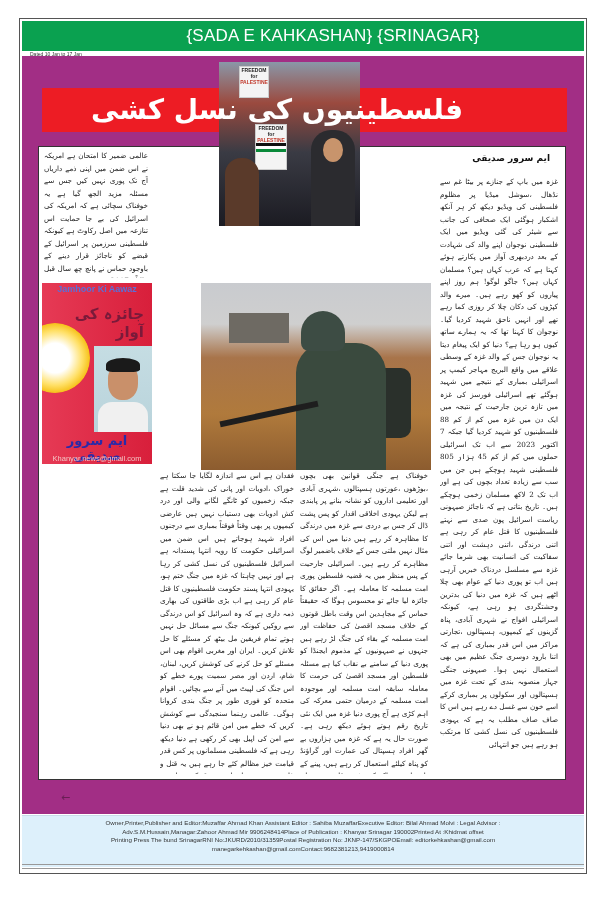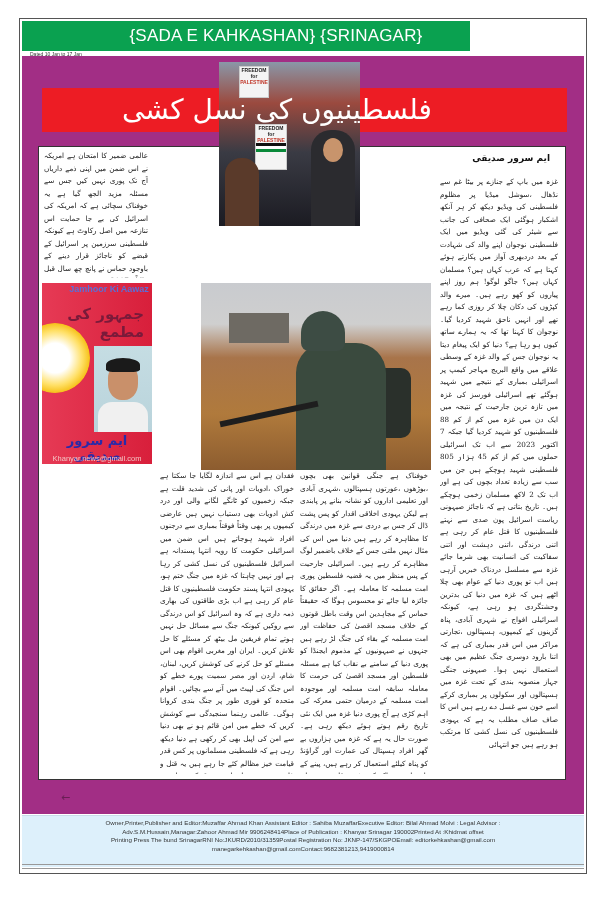--- a/index.html
+++ b/index.html
@@ -1,38 +1,38 @@
 <!DOCTYPE html>
 <html><head>
 <meta charset="utf-8">
 <style>
   html, body { margin: 0; padding: 0; background: #ffffff; }
   body { width: 603px; height: 901px; position: relative; overflow: hidden; font-family: "DejaVu Sans", sans-serif; }
   .frame { position: absolute; left: 19px; top: 18px; width: 568px; height: 856px; border: 1px solid #555; background: #fff; box-sizing: border-box; }
-  .masthead { position: absolute; left: 22px; top: 21px; width: 448px; height: 30px; background: #0aa150; color: #fff; font-family: "Liberation Sans", sans-serif; font-size: 17px; text-align: center; line-height: 30px; }
+  .masthead { position: absolute; left: 22px; top: 21px; width: 562px; height: 30px; background: #0aa150; color: #fff; font-family: "Liberation Sans", sans-serif; font-size: 17px; text-align: center; line-height: 30px; }
   .masthead span { margin-left: 60px; letter-spacing: 0.2px; }
   .dated { position: absolute; left: 30px; top: 51px; font-size: 5px; color: #333; font-family: "Liberation Sans", sans-serif; }
   .purple { position: absolute; left: 22px; top: 56px; width: 562px; height: 758px; background: #a22e85; }
   .banner { position: absolute; left: 42px; top: 88px; width: 525px; height: 44px; background: #ed1c24; }
-  .headline { position: absolute; left: 42px; top: 88px; width: 470px; height: 44px; text-align: center; color: #fff; font-family: "DejaVu Sans", sans-serif; font-weight: normal; font-size: 28px; line-height: 44px; direction: rtl; z-index: 5; }
+  .headline { position: absolute; left: 42px; top: 88px; width: 470px; height: 44px; text-align: center; color: #fff; font-family: "DejaVu Sans", sans-serif; font-weight: bold; font-size: 28px; line-height: 44px; direction: rtl; z-index: 5; }
   .article { position: absolute; left: 38px; top: 146px; width: 528px; height: 634px; background: #fff; border: 1px solid #333; box-sizing: border-box; }
   .col { position: absolute; direction: rtl; font-family: "DejaVu Serif", serif; font-size: 7.2px; line-height: 12.5px; color: #222; text-align: justify; overflow: hidden; }
   .byline { position: absolute; left: 440px; top: 153px; width: 110px; direction: rtl; font-size: 9px; font-weight: bold; color: #111; text-align: right; }
   .photo-protest { position: absolute; left: 219px; top: 62px; width: 141px; height: 164px; background: linear-gradient(180deg, #8a97a8 0%, #9b4a3f 25%, #3a3b44 55%, #1b1b22 100%); z-index: 4; overflow: hidden; }
   .sign { position: absolute; background: #f4f4f4; border: 1px solid #ccc; font-family: "Liberation Sans", sans-serif; font-weight: bold; font-size: 5px; text-align: center; color: #222; line-height: 6px; }
   .sign .pal { color: #c0392b; }
   .flagbar { height: 3px; }
   .photo-soldier { position: absolute; left: 201px; top: 283px; width: 230px; height: 187px; background: linear-gradient(180deg, #c9cbcf 0%, #cfcfcf 22%, #a8744a 40%, #b07a3c 70%, #8c5c2f 100%); overflow: hidden; }
   .soldier-body { position: absolute; left: 95px; top: 60px; width: 90px; height: 130px; background: #3a4a3e; border-radius: 30px 30px 0 0; }
   .soldier-head { position: absolute; left: 100px; top: 28px; width: 44px; height: 40px; background: #3d4c44; border-radius: 22px 22px 8px 8px; }
   .rifle { position: absolute; left: 18px; top: 128px; width: 100px; height: 6px; background: #1e1e1e; transform: rotate(-12deg); }
   .ruins { position: absolute; left: 28px; top: 30px; width: 60px; height: 30px; background: #6e6a63; }
   .pack { position: absolute; left: 165px; top: 85px; width: 45px; height: 70px; background: #2a302b; border-radius: 10px; }
   .promo { position: absolute; left: 42px; top: 283px; width: 110px; height: 181px; background: linear-gradient(90deg, #e63a55 0%, #d81f3b 100%); overflow: hidden; }
-  .promo-title { position: absolute; left: 12px; top: 1px; width: 100%; text-align: center; font-family: "Liberation Sans", sans-serif; font-size: 9px; color: #5b6fd6; font-weight: bold; }
+  .promo-title { position: absolute; left: 0; top: 1px; width: 100%; text-align: center; font-family: "Liberation Sans", sans-serif; font-size: 9px; color: #5b6fd6; font-weight: bold; }
   .promo-urdu { position: absolute; right: 8px; top: 22px; font-size: 15px; color: #7a1a3a; font-weight: bold; direction: rtl; }
   .sun { position: absolute; left: -22px; top: 40px; width: 70px; height: 70px; border-radius: 50%; background: radial-gradient(circle, #ffffff 0%, #ffffff 30%, #ffe067 55%, #f6c21b 70%, rgba(255,255,255,0) 72%); }
   .portrait { position: absolute; left: 52px; top: 63px; width: 58px; height: 86px; background: linear-gradient(180deg, #c5dde3 0%, #b9d3db 100%); }
   .face { position: absolute; left: 14px; top: 18px; width: 30px; height: 36px; background: #c9906a; border-radius: 40% 40% 45% 45%; }
   .hair { position: absolute; left: 12px; top: 12px; width: 34px; height: 14px; background: #1a1a1a; border-radius: 50% 50% 20% 20%; }
   .shirt { position: absolute; left: 4px; top: 56px; width: 50px; height: 30px; background: #f0f0f0; border-radius: 14px 14px 0 0; }
   .promo-name { position: absolute; left: 0; width: 100%; top: 150px; text-align: center; direction: rtl; font-weight: bold; font-size: 13px; color: #2a2aa8; }
   .promo-email { position: absolute; left: 0; width: 100%; bottom: 1px; text-align: center; font-family: "Liberation Sans", sans-serif; font-size: 7.5px; color: #f3c3c3; }
   .back-arrow { position: absolute; left: 61px; top: 791px; color: #6a1e55; font-size: 11px; }
   .footer { position: absolute; left: 22px; top: 815px; width: 562px; height: 52px; background: #ddf0fb; border-top: 1px solid #c8dbe8; font-family: "Liberation Sans", sans-serif; font-size: 6.2px; color: #333; text-align: center; line-height: 8.6px; padding-top: 3px; box-sizing: border-box; }
@@ -93,21 +93,21 @@
   <div class="ruins"></div>
   <div class="pack"></div>
   <div class="soldier-body"></div>
   <div class="soldier-head"></div>
   <div class="rifle"></div>
 </div>
 
 <div class="promo">
   <div class="promo-title">Jamhoor Ki Aawaz</div>
   <div class="sun"></div>
-  <div class="promo-urdu">جمہور کی مطمع</div>
+  <div class="promo-urdu">جائزہ کی آواز</div>
   <div class="portrait">
     <div class="shirt"></div>
     <div class="face"></div>
     <div class="hair"></div>
   </div>
   <div class="promo-name">ایم سرور صدیقی</div>
   <div class="promo-email">Khanyar.news@gmail.com</div>
 </div>
 
 <div class="back-arrow">←</div>

